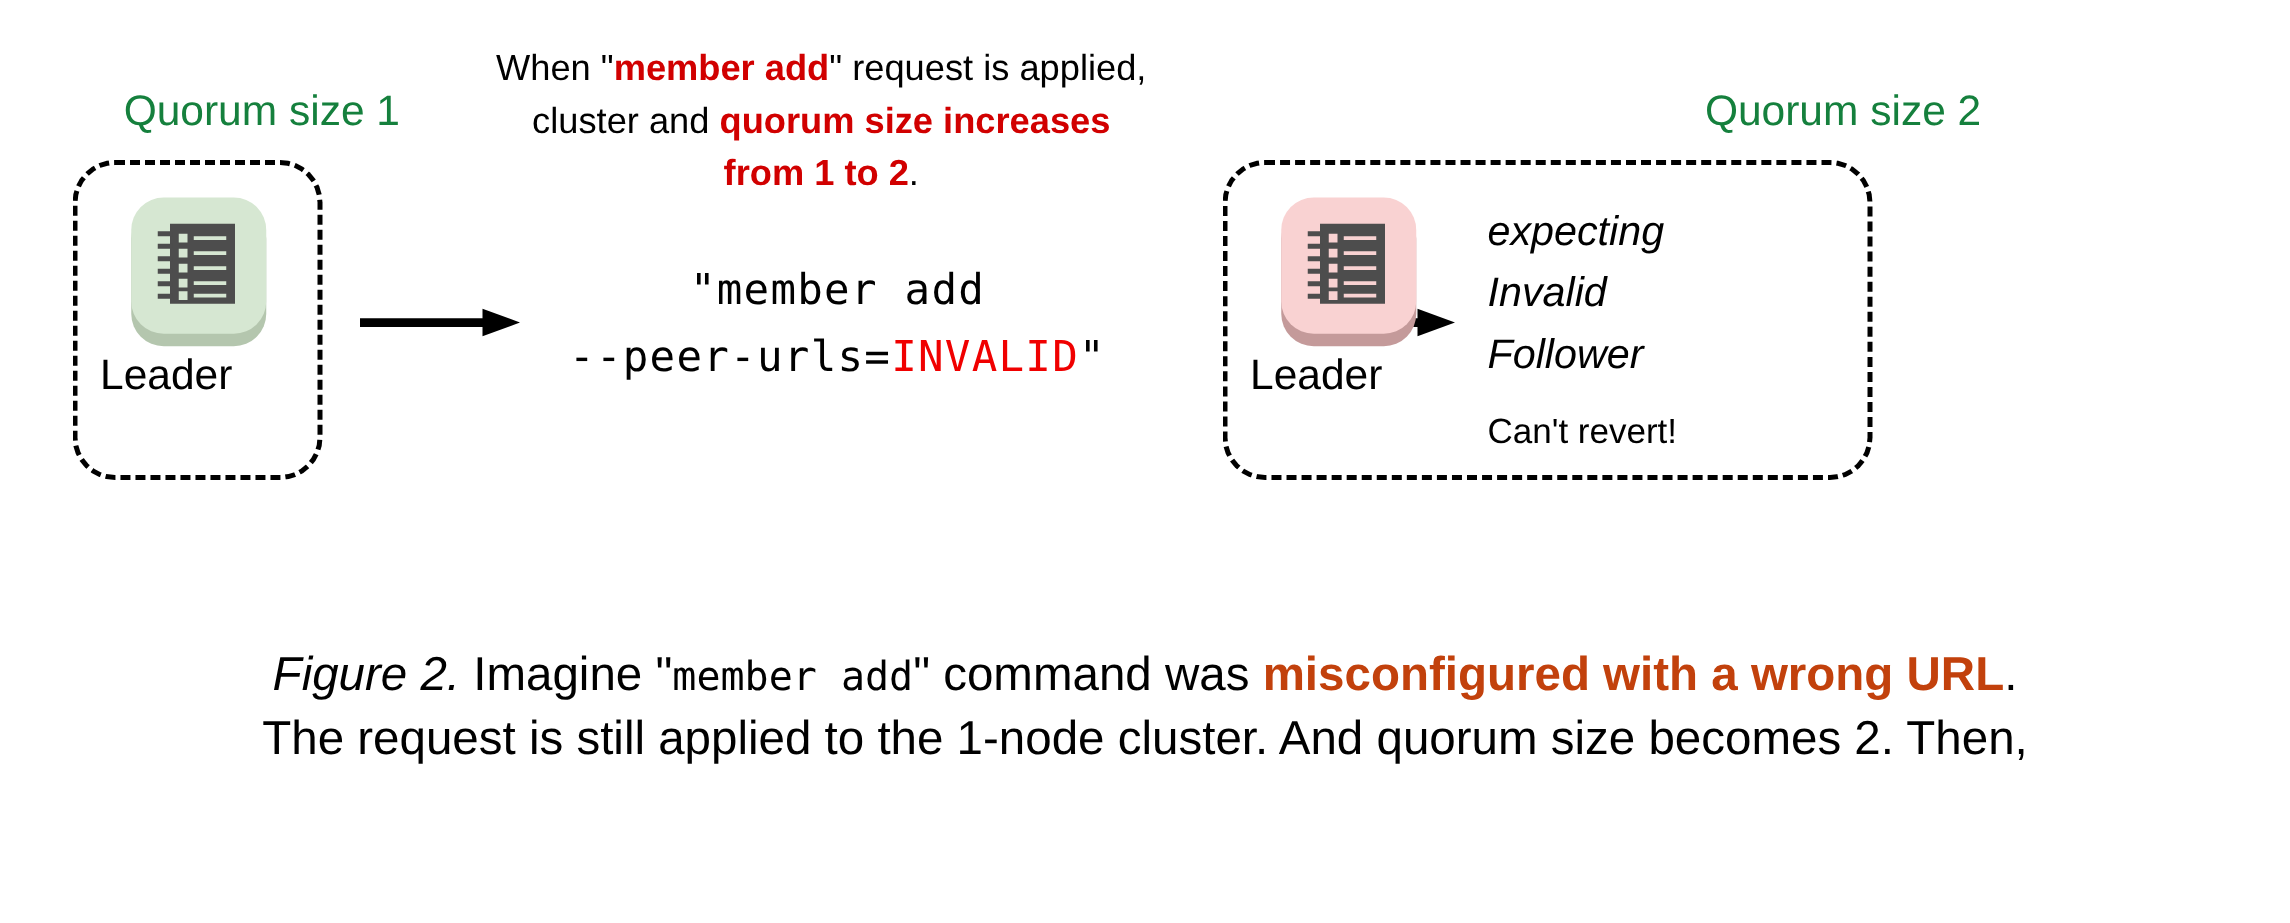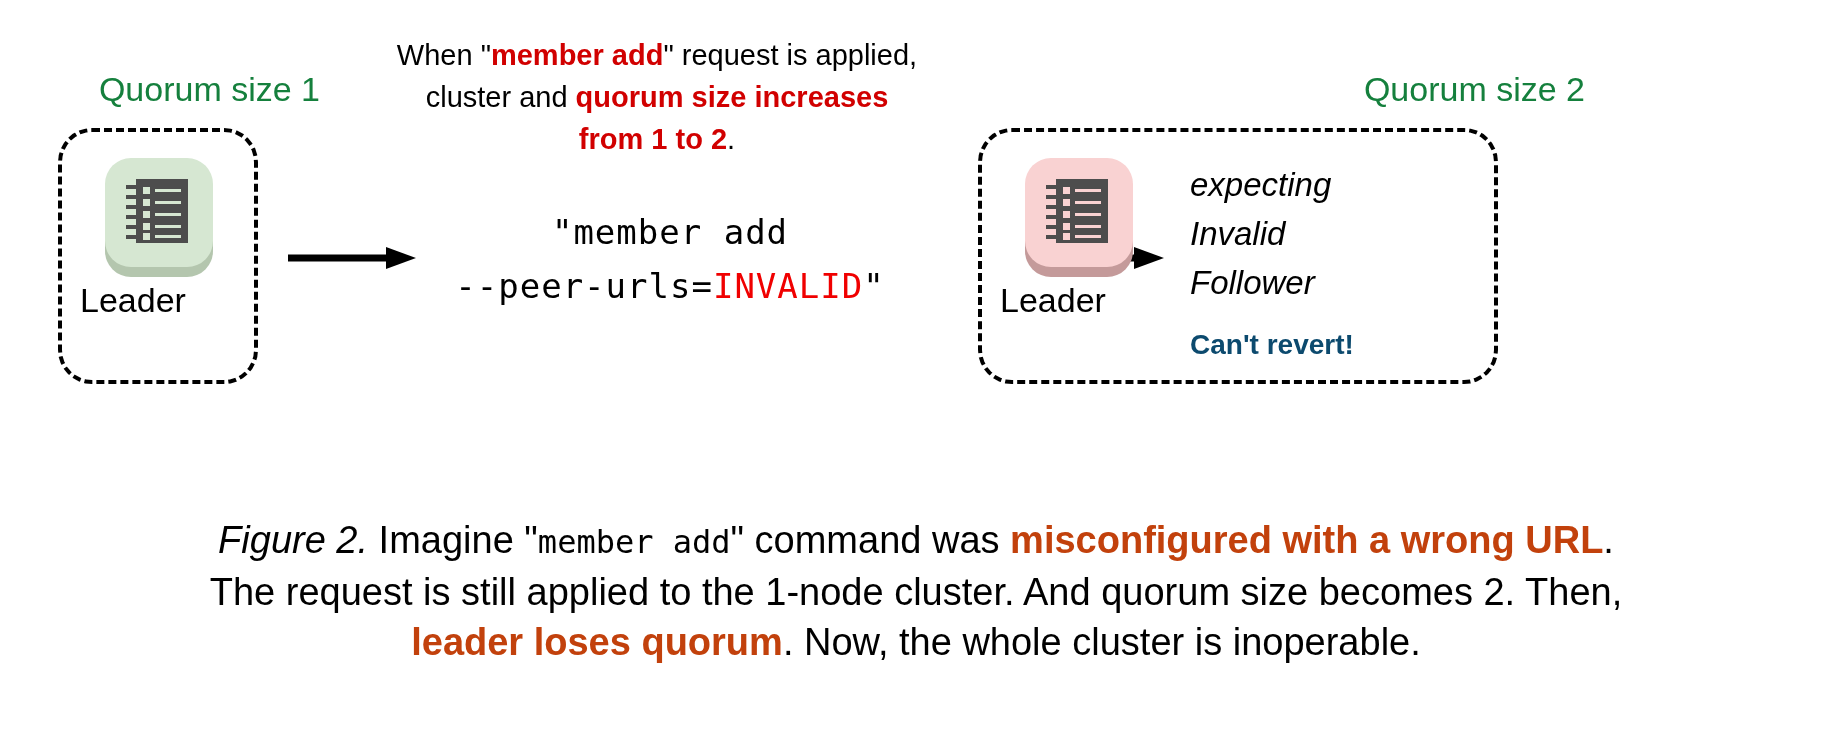--- a/index.html
+++ b/index.html
@@ -121,22 +121,22 @@
   }
   #right-status .line {
     font-size: 33px;
     font-style: italic;
     line-height: 49px;
     color: #000;
   }
   #right-status .warn {
     margin-top: 22px;
     font-size: 28px;
-    font-weight: bold;
-    color: #0c4a6e;
+    font-weight: normal;
+    color: #000000;
   }
 
   
   #caption {
     left: 60px;
     top: 515px;
     width: 1712px;
     text-align: center;
     font-size: 38px;
     line-height: 50px;
@@ -248,16 +248,15 @@
   <div class="abs" id="right-status">
     <div class="line">expecting</div>
     <div class="line">Invalid</div>
     <div class="line">Follower</div>
     <div class="warn">Can't revert!</div>
   </div>
 
   <div class="abs" id="caption">
     <div><span class="fig-label">Figure 2.</span><span> Imagine "</span><span class="mono">member add</span><span>" command was </span><span class="hl">misconfigured with a wrong URL</span><span>.</span></div>
     <div>The request is still applied to the 1-node cluster. And quorum size becomes 2. Then,</div>
-    <div><span class="hl">leader loses quorum</span><span>. Now, the whole cluster is inoperable.</span></div>
   </div>
 
 </div>
 
 </body></html>

